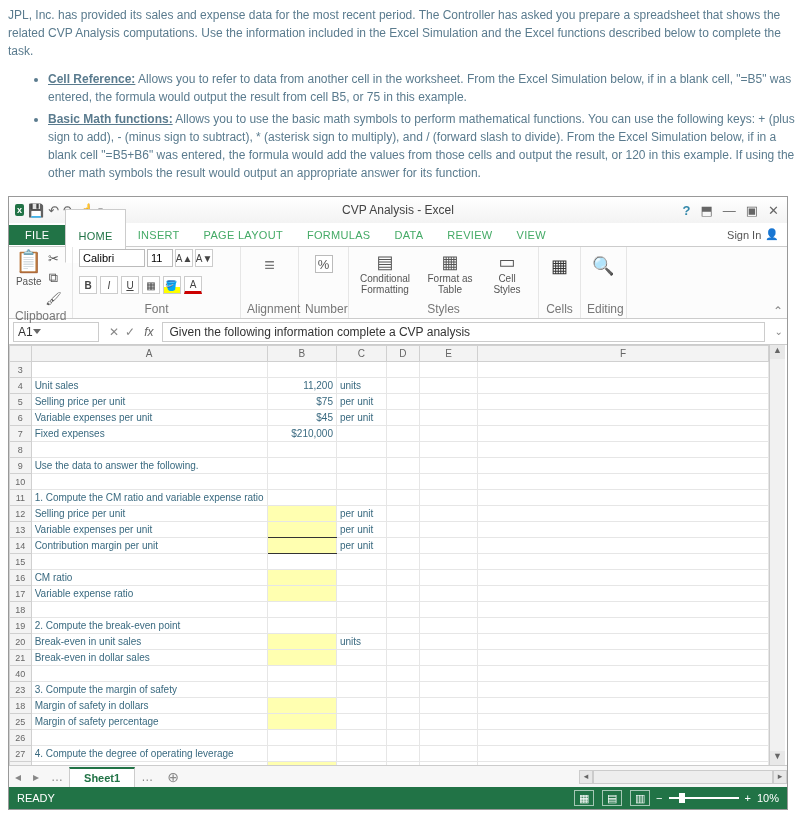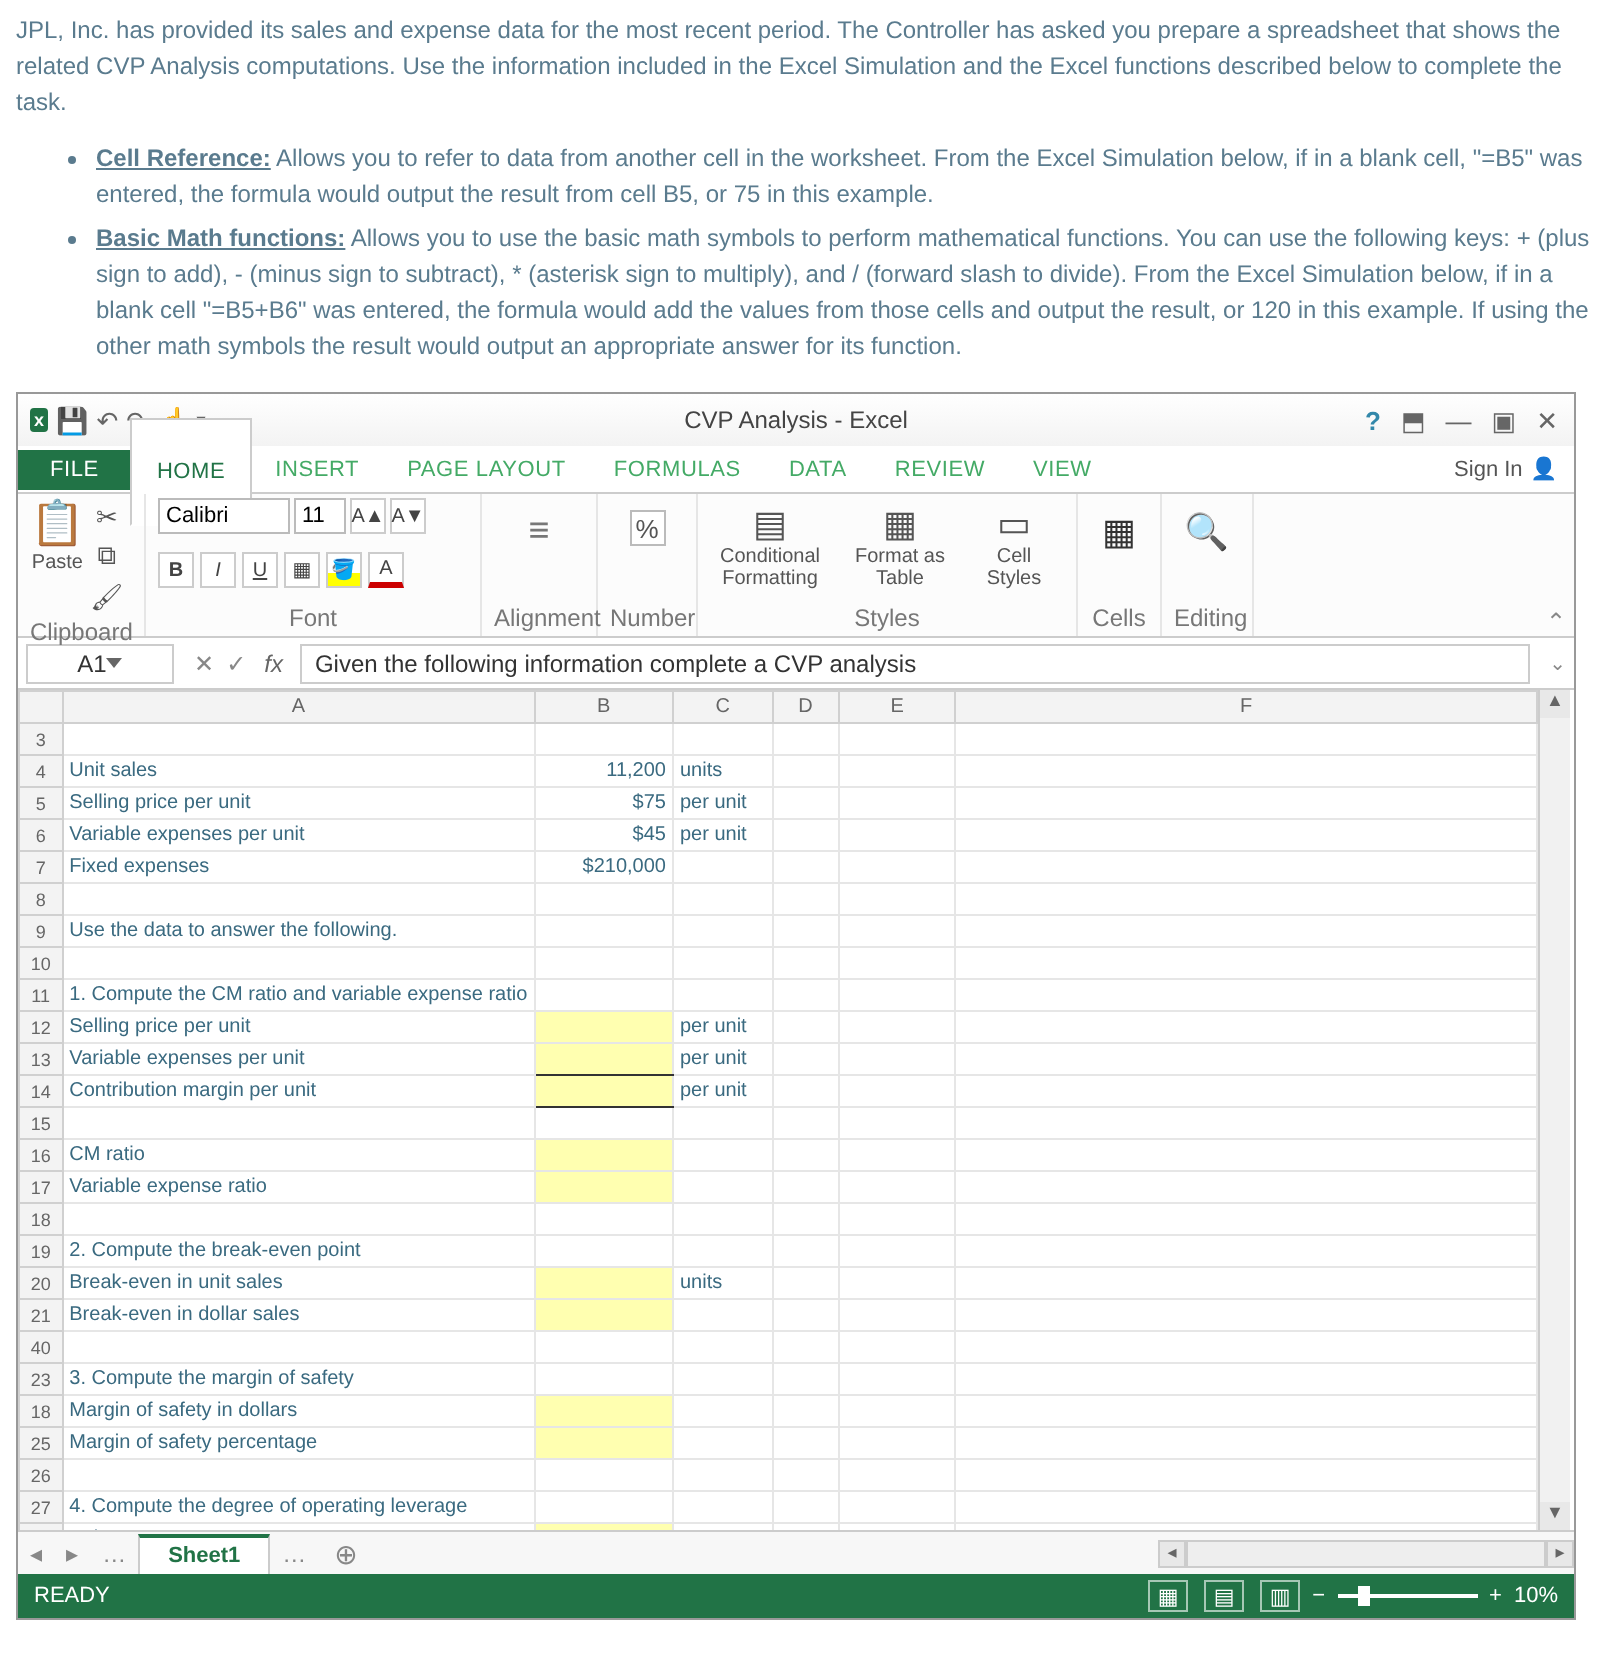--- a/index.html
+++ b/index.html
@@ -25,21 +25,21 @@
 .group .label { font-size:12px; color:#777; text-align:center; padding-top:2px;}
 .group .row { display:flex; gap:3px; align-items:center;}
 .paste-big { display:flex; flex-direction:column; align-items:center; color:#555; font-size:10px; gap:1px;}
 .ico { width:18px;height:18px;display:inline-flex;align-items:center;justify-content:center;font-size:13px;color:#555;border:1px solid transparent;}
 .ico.box { border:1px solid #bbb; background:#fff;}
 .fontsel { display:flex; gap:2px; align-items:center;}
 .fontsel input { font-size:11px; height:18px; border:1px solid #bbb; padding:0 3px;}
 .smallbtn { width:18px;height:18px;border:1px solid #ccc;background:#fff;font-size:10px;display:inline-flex;align-items:center;justify-content:center;color:#444;}
 .spacer { flex:1;}
 .namebox-row { display:flex; height:26px; align-items:center; border-bottom:1px solid #ccc; background:#fff;}
-.namebox { width:74px; border:1px solid #ccc; margin:2px 4px; height:20px; padding:0 20px; font-size:12px; display:flex; align-items:center; justify-content:center;}
+.namebox { width:86px; border:1px solid #ccc; margin:2px 4px; height:20px; padding:0 4px; font-size:12px; display:flex; align-items:center; justify-content:flex-start;}
 .fx-icons { display:flex; gap:6px; padding:0 6px; color:#888; font-size:12px;}
 .fx-label { font-style:italic; color:#666; padding:0 3px;}
 .formula-bar { flex:1; border:1px solid #ccc; margin:2px 6px 2px 0; height:20px; padding:0 6px; font-size:12px; display:flex; align-items:center; color:#333;}
 .grid-wrap { position:relative; height:420px; overflow:hidden; display:flex;}
 table.sheet { border-collapse:collapse; font-size:10px; color:#3a6a80; width:760px;}
 table.sheet th { background:#f3f3f3; border:1px solid #d0d0d0; font-weight:normal; color:#666; height:16px;}
 table.sheet th.rowh { width:22px; text-align:center; font-size:9px;}
 table.sheet td { border:1px solid #e6e6e6; height:14px; padding:0 3px; white-space:nowrap; overflow:hidden;}
 table.sheet td.num { text-align:right; color:#3a6a80;}
 table.sheet td.hl { background:#ffffb0;}

